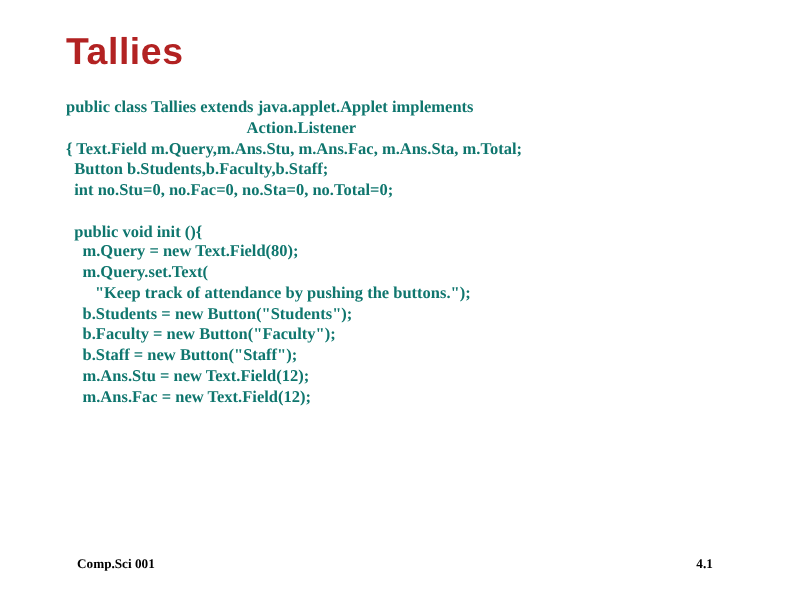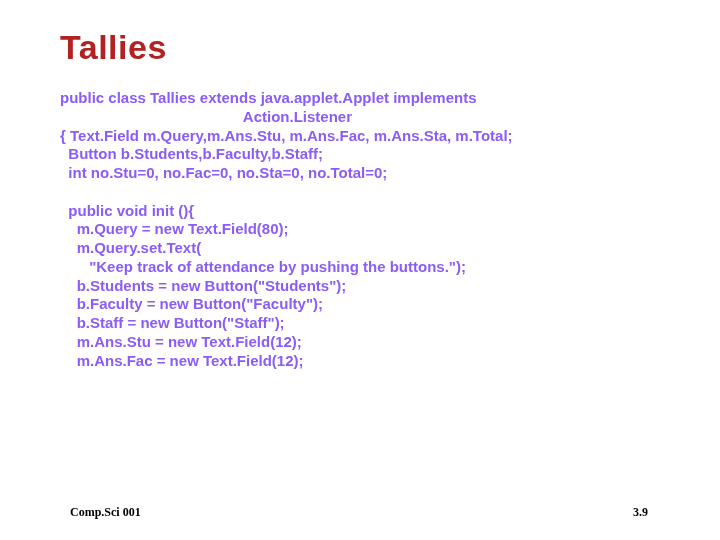--- a/index.html
+++ b/index.html
@@ -19,24 +19,24 @@
     padding: 28px 48px 3px 60px;
   }
   .title {
     font-size: 34px;
     font-weight: bold;
     color: #b22222;
     margin-bottom: 22px;
     letter-spacing: 0.5px;
   }
   .code {
-    font-family: Liberation Sans, sans-serif;
+    font-family: Liberation Serif, serif;
     font-size: 15px;
     font-weight: bold;
-    color: #8b5cf6;
+    color: #0f766e;
     line-height: 1.25;
     white-space: pre;
   }
   .footer {
     position: absolute;
     bottom: 20px;
     left: 70px;
     right: 72px;
     display: flex;
     justify-content: space-between;
@@ -61,15 +61,15 @@
     m.Query = new Text.Field(80);
     m.Query.set.Text(
        "Keep track of attendance by pushing the buttons.");
     b.Students = new Button("Students");
     b.Faculty = new Button("Faculty");
     b.Staff = new Button("Staff");
     m.Ans.Stu = new Text.Field(12);
     m.Ans.Fac = new Text.Field(12);</div>
   <div class="footer">
     <span>Comp.Sci 001</span>
-    <span>3.9</span>
+    <span>4.1</span>
   </div>
 </div>
 
 </body></html>

